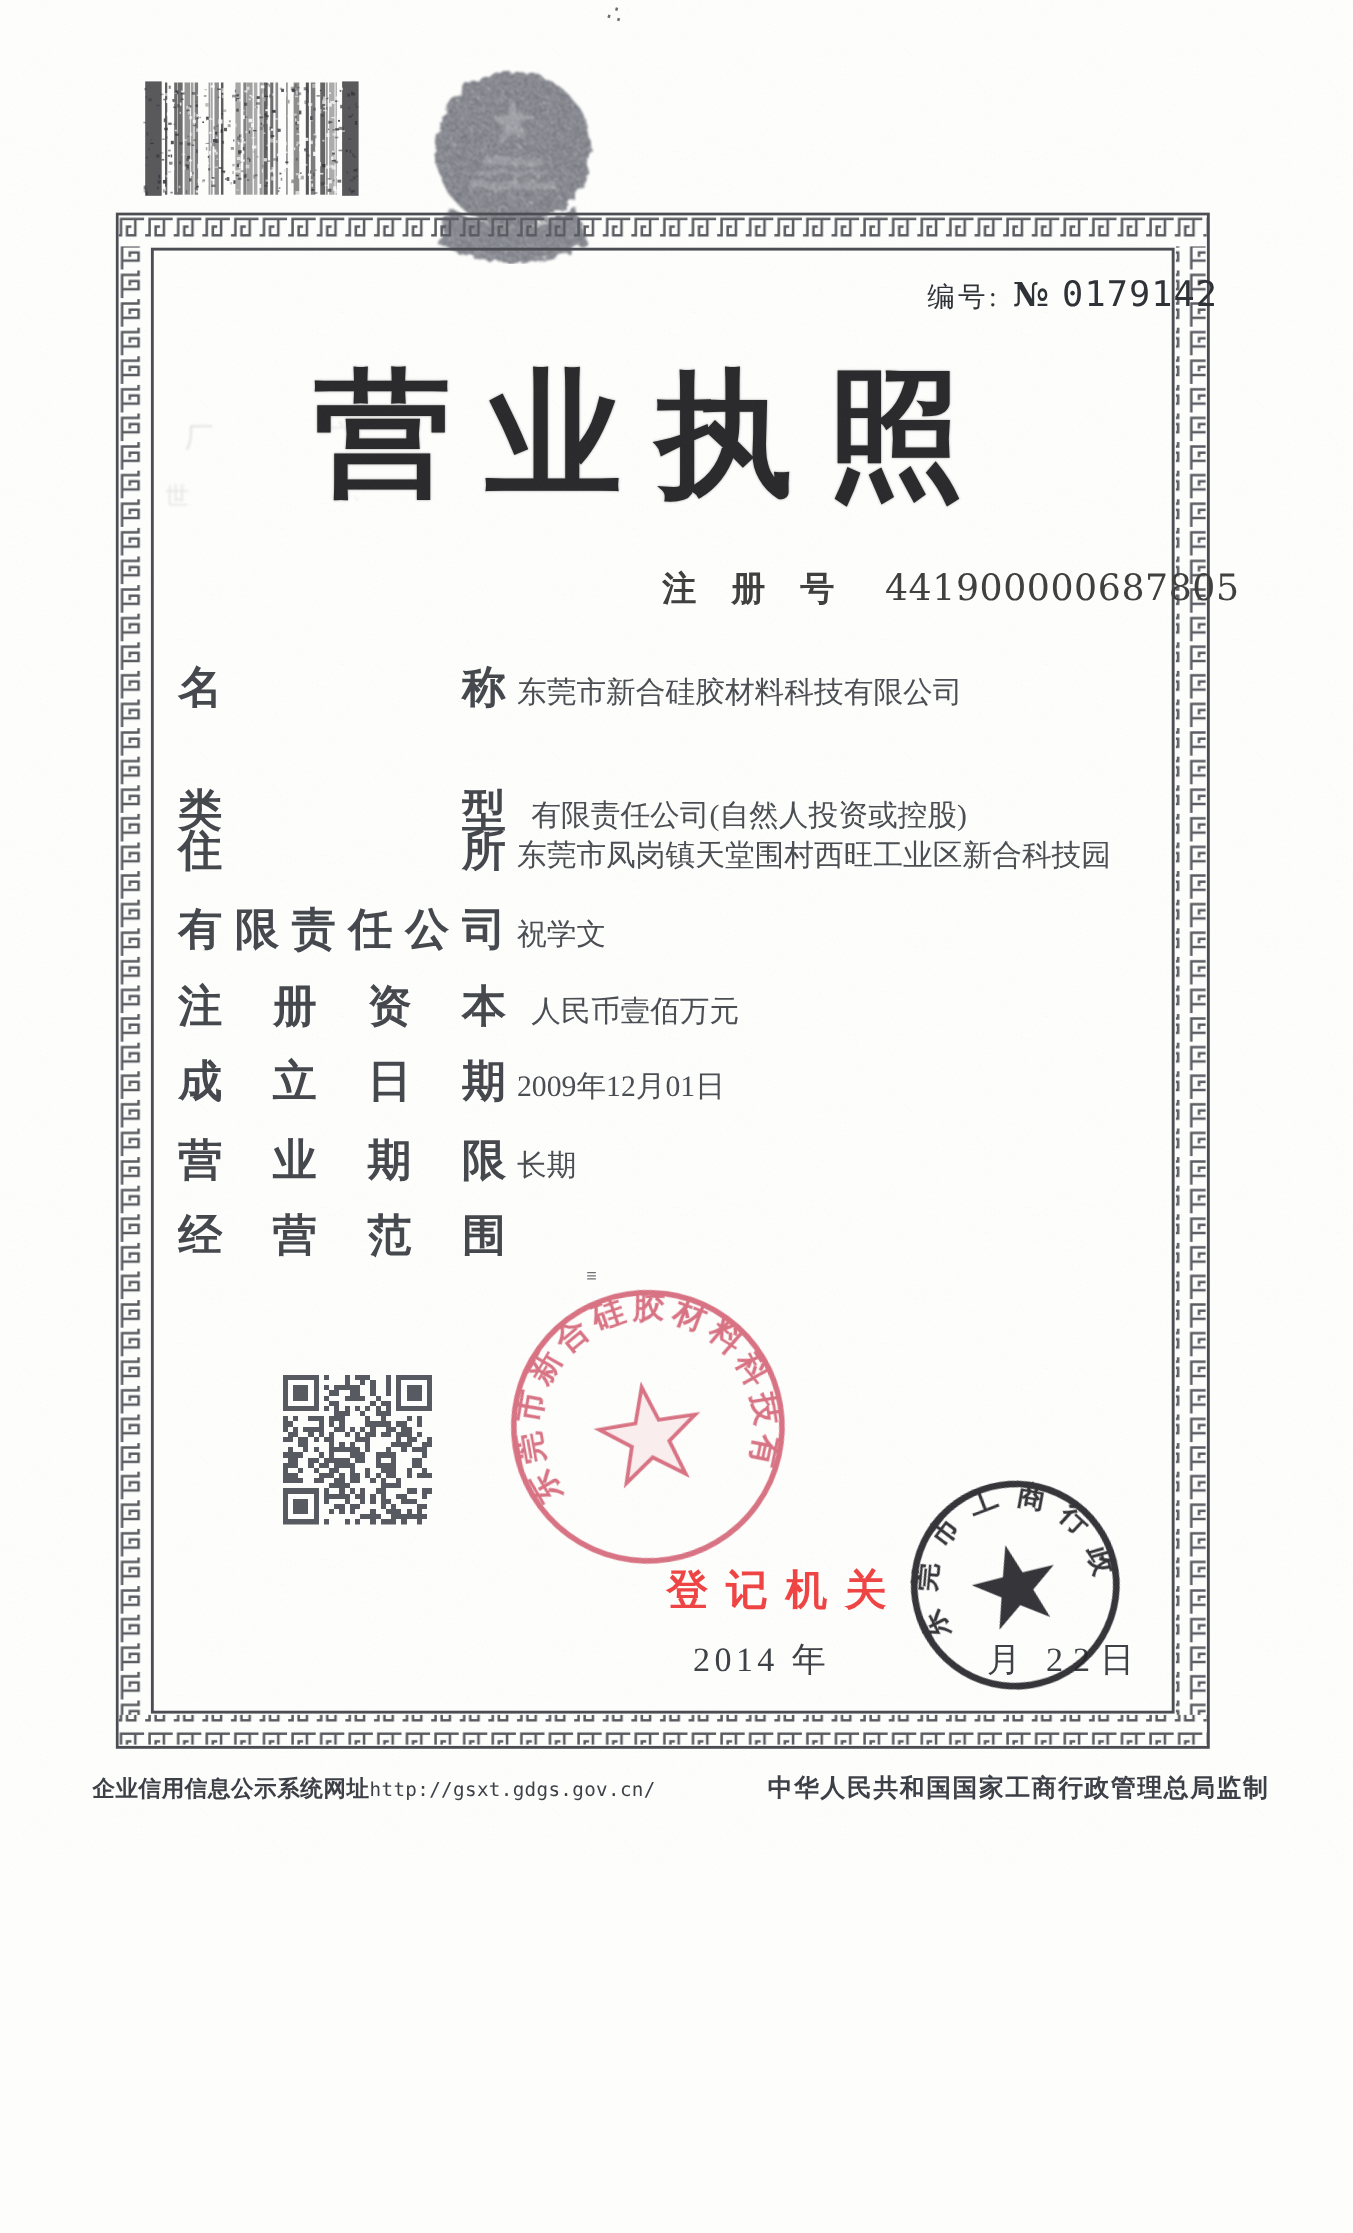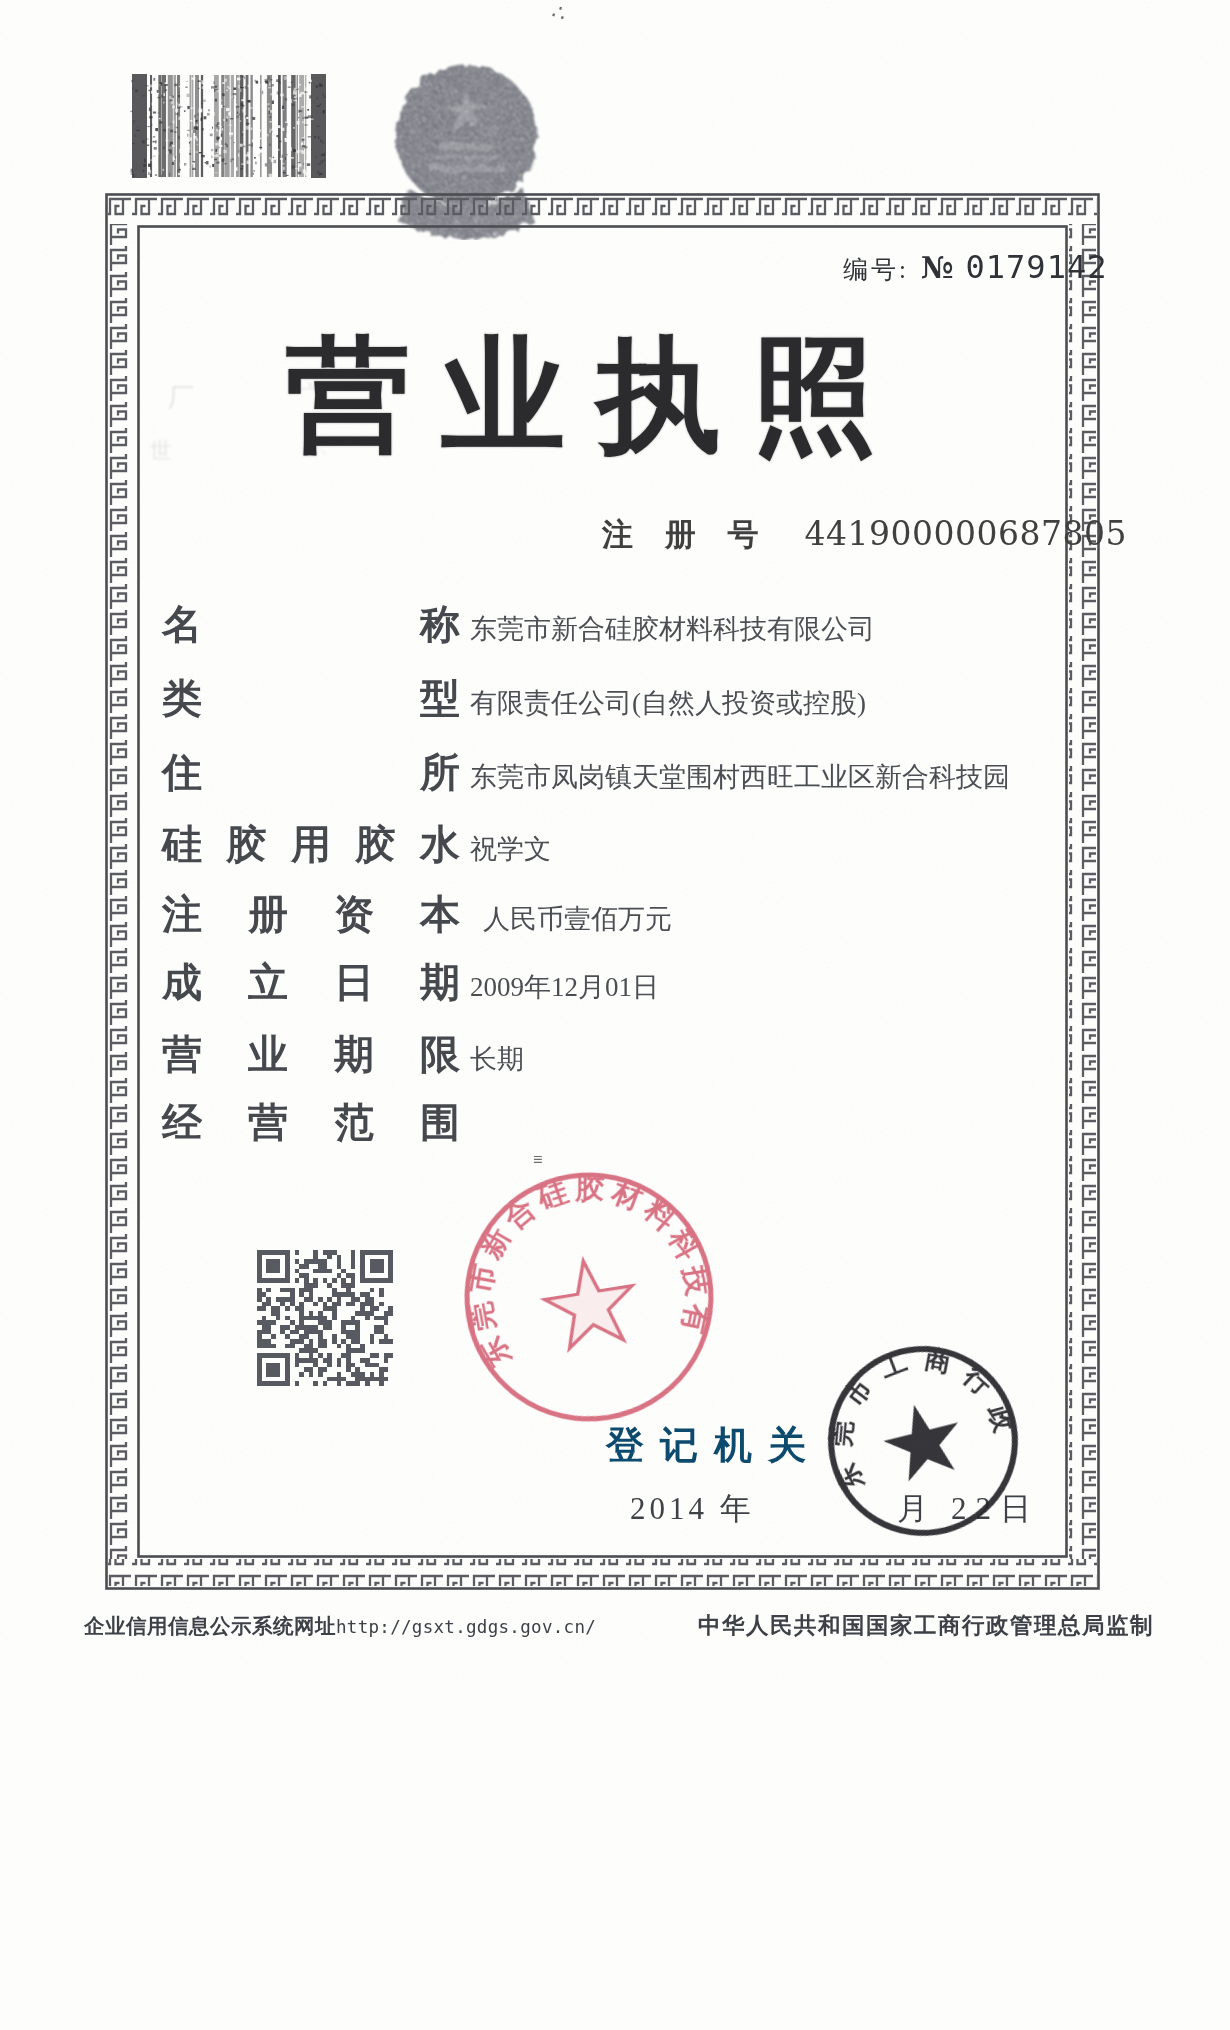--- a/index.html
+++ b/index.html
@@ -40,29 +40,29 @@
     color:#404040;filter:blur(.25px);}
   .reg-label{font-size:31px;letter-spacing:12px;font-weight:600;}
   .reg-number{font-family:"DejaVu Serif",serif;font-size:33px;letter-spacing:.5px;}
 
   
   .field{position:absolute;left:162px;width:945px;display:flex;align-items:flex-start;}
   .flabel{width:298px;flex:0 0 298px;font-size:40px;font-weight:700;color:#45484d;line-height:1.05;
     text-align:justify;text-align-last:justify;filter:blur(.35px);}
   .fvalue{margin-left:10px;font-size:27px;color:#4b4e53;padding-top:9px;line-height:1.25;
     filter:blur(.25px);}
-  .row1{top:604px;} .row2{top:678px;} .row3{top:752px;} .row4{top:824px;}
+  .row1{top:604px;} .row2{top:716px;gap:13px;} .row3{top:752px;} .row4{top:824px;}
   .row5{top:894px;gap:13px;} .row6{top:962px;} .row7{top:1034px;}
   .row8{top:1102px;}
   .row8 .fvalue{margin-top:-24px;padding-top:0;font-size:21.5px;line-height:25.5px;width:624px;
     font-weight:600;color:#44474c;}
 
   
   .registrar-label{position:absolute;left:606px;top:1420px;font-size:38px;font-weight:700;
-    letter-spacing:16px;color:#0c4a6e;filter:blur(.35px);}
+    letter-spacing:16px;color:#ef4444;filter:blur(.35px);}
   .date-part{position:absolute;top:1488px;font-size:31px;color:#3e4145;filter:blur(.25px);}
   .date-y{left:630px;letter-spacing:4px;}
   .date-m{left:897px;}
   .date-d{left:951px;letter-spacing:9px;}
 
   
   .qr{position:absolute;left:257px;top:1250px;width:136px;height:136px;
     filter:blur(.35px);opacity:.88;}
   .qr svg{width:100%;height:100%;}
 
@@ -676,21 +676,21 @@
   </div>
   <div class="field row2">
     <div class="flabel">类型</div>
     <div class="fvalue">有限责任公司(自然人投资或控股)</div>
   </div>
   <div class="field row3">
     <div class="flabel">住所</div>
     <div class="fvalue">东莞市凤岗镇天堂围村西旺工业区新合科技园</div>
   </div>
   <div class="field row4">
-    <div class="flabel">硅胶用胶水</div>
+    <div class="flabel">有限责任公司</div>
     <div class="fvalue">祝学文</div>
   </div>
   <div class="field row5">
     <div class="flabel">注册资本</div>
     <div class="fvalue">人民币壹佰万元</div>
   </div>
   <div class="field row6">
     <div class="flabel">成立日期</div>
     <div class="fvalue">2009年12月01日</div>
   </div>

